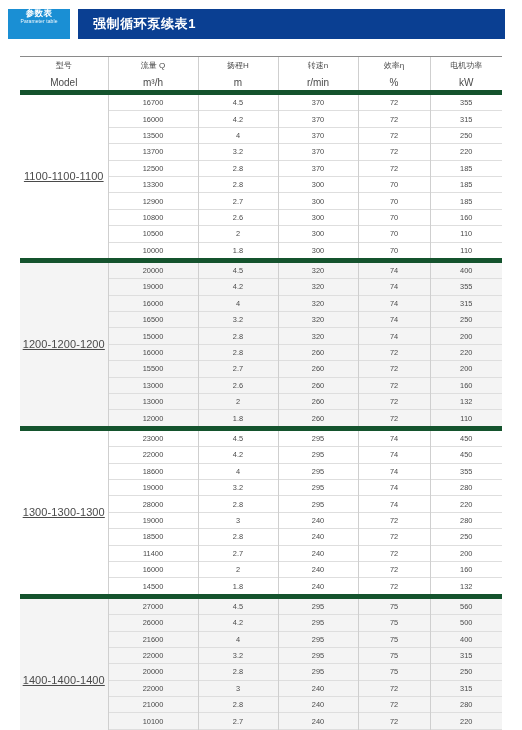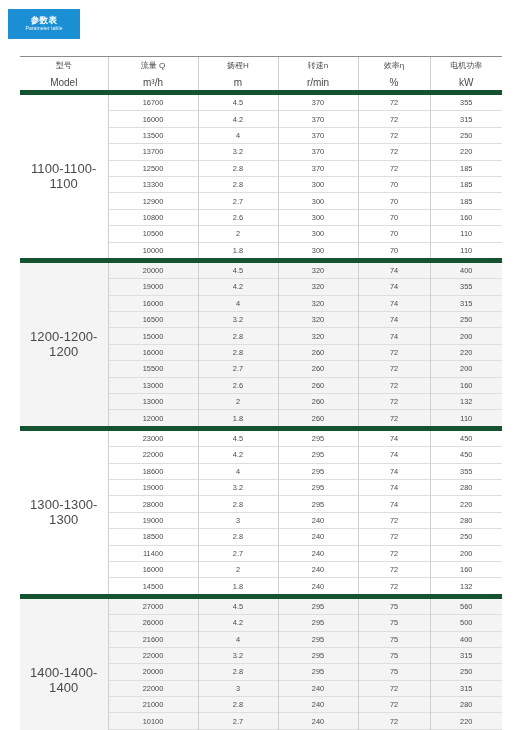--- a/index.html
+++ b/index.html
@@ -18,27 +18,26 @@
 
   
   .header {
     display: flex;
     align-items: stretch;
     height: 30px;
     margin: 9px 0 0 0;
     padding: 0;
   }
   .badge {
-    width: 72px;
+    width: 62px;
     background: #1a8fd4;
     color: #ffffff;
     display: flex;
     flex-direction: column;
     align-items: center;
-    justify-content: center;
     line-height: 1.05;
     flex: none;
     margin-left: 8px;
   }
   .badge-cn {
     font-size: 8.5px;
     font-weight: bold;
     letter-spacing: .4px;
   }
   .badge-en {
@@ -109,40 +108,44 @@
   
   tbody tr.data-row td {
     height: 15.4px;
     border-top: 1px solid #dedede;
   }
   tbody tr.first-in-group td {
     border-top: none;
   }
   tbody td.model-cell {
     border-top: none;
-    font-size: 13px;
+    font-size: 11px;
     letter-spacing: .1px;
+    text-decoration: underline;
   }
   tbody tr.group-start td {
     border-top: 5px solid #14532d;
   }
   tbody tr.last-row td {
     border-bottom: 1.6px solid #8a8a8a;
   }
   tbody tr.shaded td {
     background: #f4f4f4;
   }
 </style>
 </head>
 <body>
 
 <div class="header">
   <div class="badge">
     <span class="badge-cn">参数表</span>
     <span class="badge-en">Parameter table</span>
+  </div>
+  <div class="title-bar">
+    <span class="title-text">强制循环泵续表1</span>
   </div>
 </div>
 
 <div class="table-wrap">
   <table class="spec">
     <colgroup>
       <col class="c-model">
         <col class="c-q">
         <col class="c-h">
       <col class="c-n">

